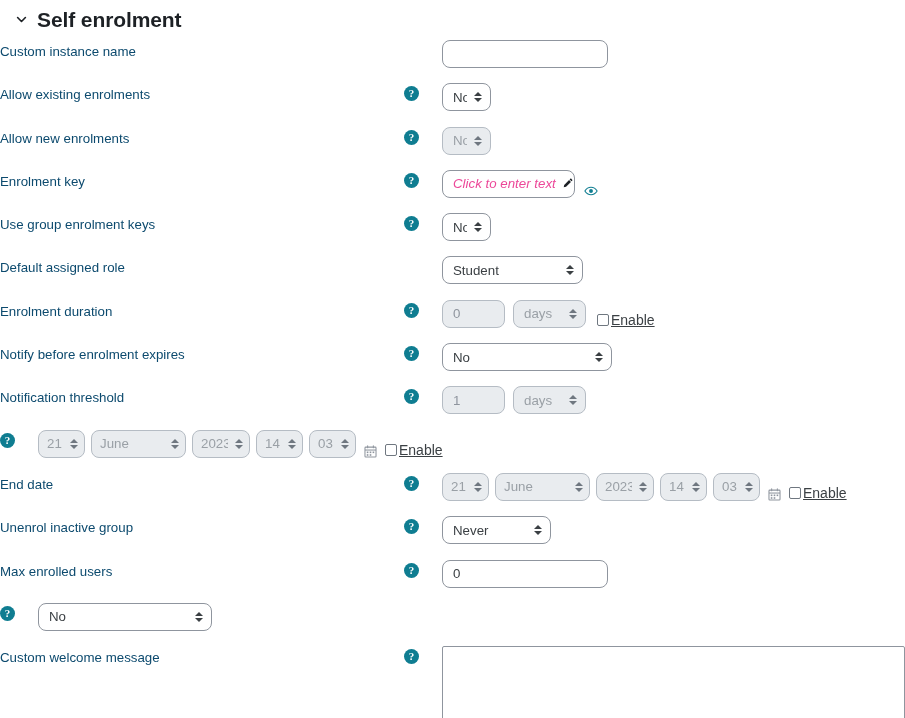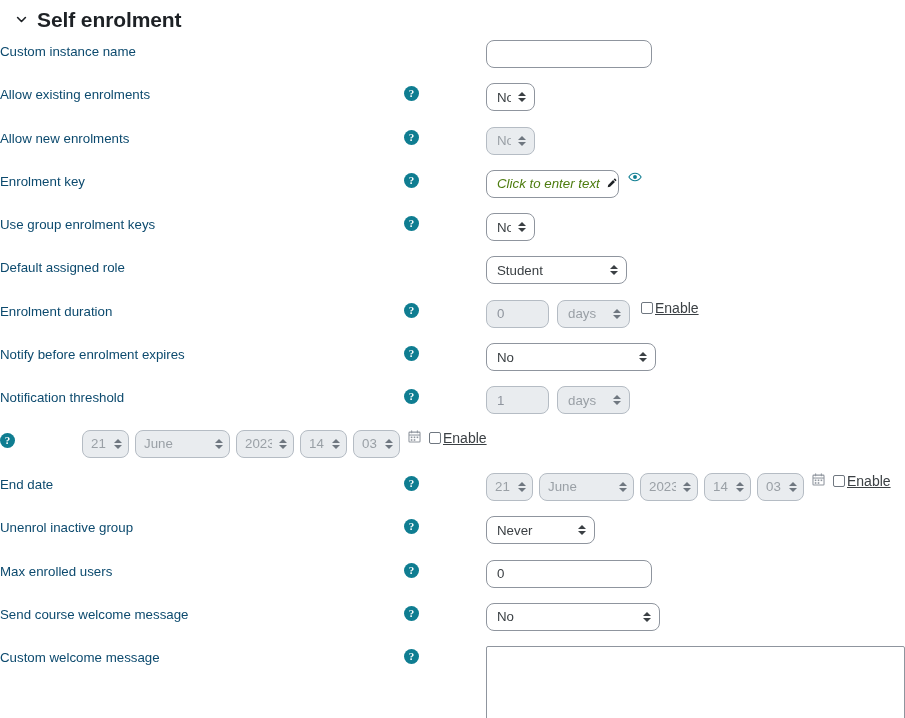--- a/index.html
+++ b/index.html
@@ -71,25 +71,24 @@
   .row-help {
     width: 38px;
     flex: 0 0 38px;
     display: flex;
     justify-content: flex-start;
     padding-top: 3px;
   }
   .row-control {
     flex: 1 1 auto;
     display: flex;
-    align-items: flex-start;
+    align-items: flex-end;
     gap: 0;
     padding-top: 0px;
     min-width: 0;
-    margin-left: 44px;
   }
 
   
   .help-icon {
     width: 15px;
     height: 15px;
     border-radius: 50%;
     background: #0f7d91;
     color: #ffffff;
     font-size: 11px;
@@ -174,21 +173,21 @@
     border: 1px solid #8f959e;
     border-radius: 8px;
     background: #ffffff;
     display: inline-flex;
     align-items: center;
     gap: 6px;
     padding: 0 10px;
     cursor: pointer;
     font-style: italic;
     font-size: 13.3px;
-    color: #4d7c0f;
+    color: #ec4899;
     white-space: nowrap;
   }
   .pencil { color: #1d2125; display:inline-flex; align-items:center; }
   .eye { color: #0f7d91; display:inline-flex; align-items:center; cursor:pointer; }
 
   
   .cbwrap {
     display: inline-flex;
     align-items: center;
     gap: 2px;
@@ -553,21 +552,20 @@
       <div class="row-label">Max enrolled users</div>
       <div class="row-help">
         <span class="help-icon">?</span>
       </div>
       <div class="row-control">
         <input class="inp" style="width: 166px;" type="text" value="0">
       </div>
     </div>
 
     <div class="row">
-      <div class="row-label">Send course welcome message</div>
       <div class="row-help">
         <span class="help-icon">?</span>
       </div>
       <div class="row-control">
         <div class="sel" style="width:174px;">
           <span class="sel-val">No</span>
           <span class="updown">
               <i class="up"></i>
               <i class="down"></i>
             </span>

